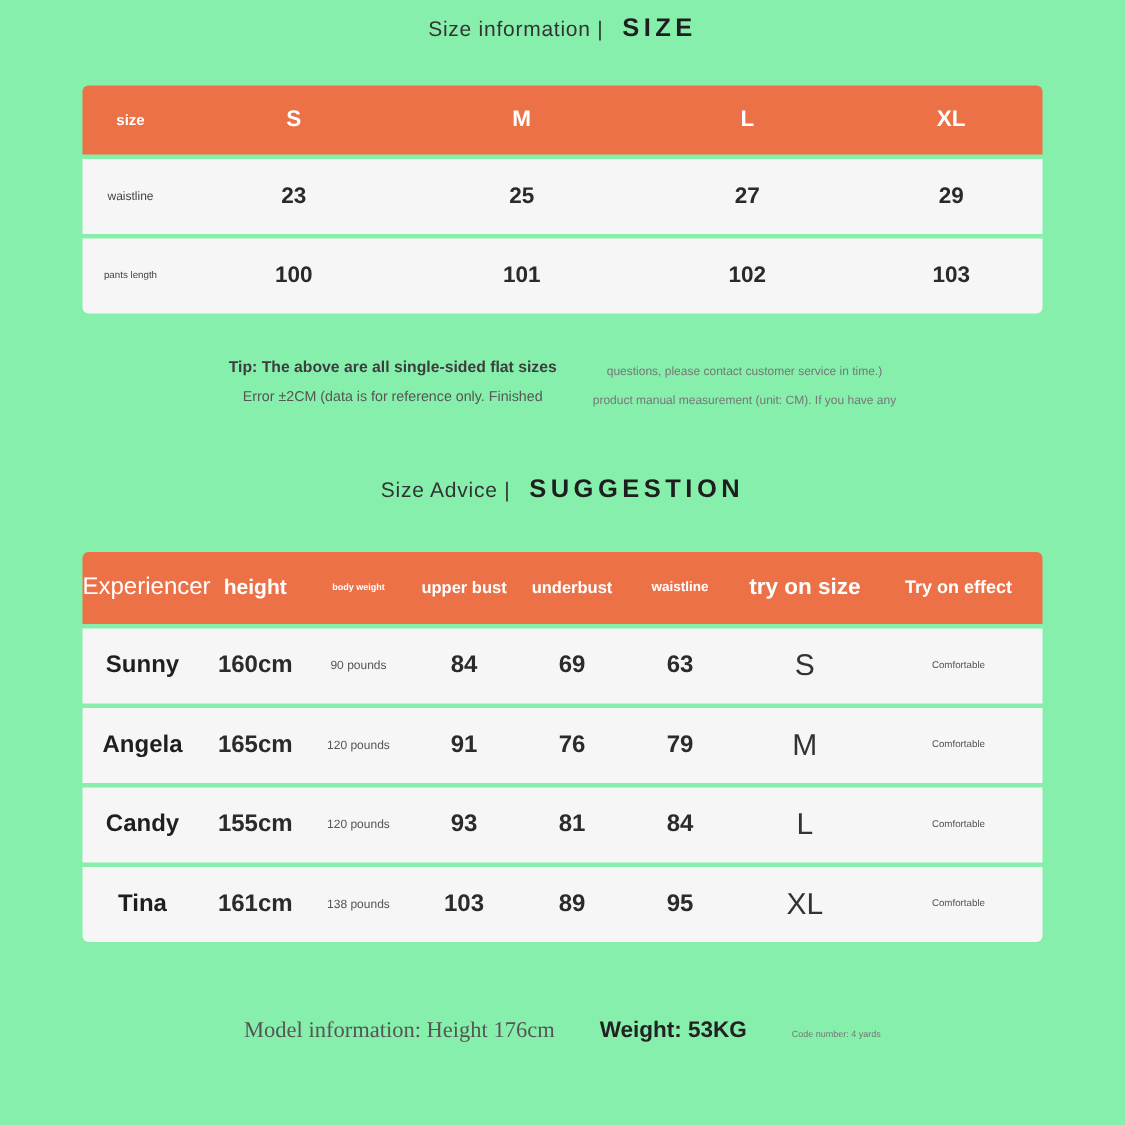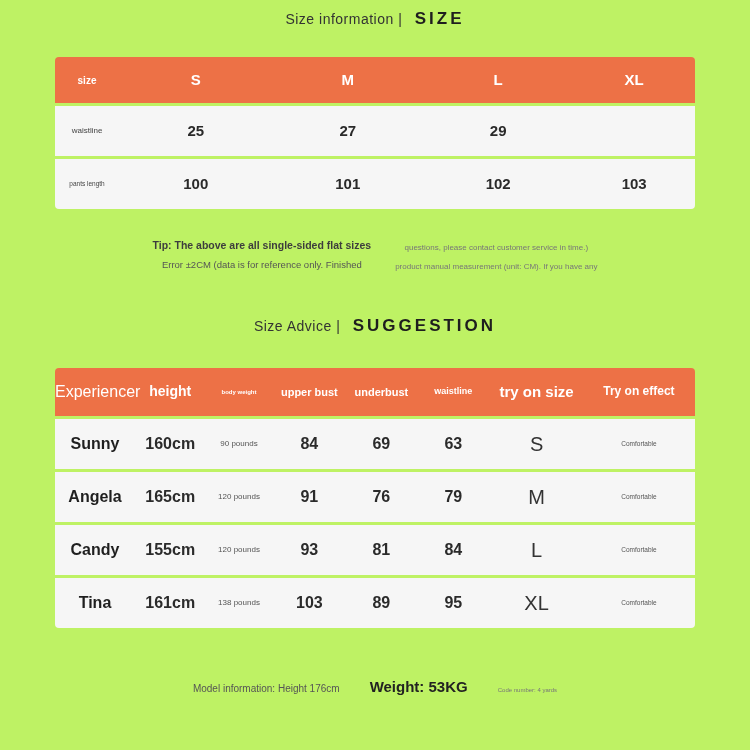--- a/index.html
+++ b/index.html
@@ -1,16 +1,16 @@
 <!DOCTYPE html>
 <html><head>
 <meta charset="utf-8">
 <style>
   html,body{margin:0;padding:0;background:#fff;}
-  .page{position:relative;width:750px;height:750px;background:#bef264;overflow:hidden;
+  .page{position:relative;width:750px;height:750px;background:#86efac;overflow:hidden;
         font-family:"Liberation Sans","DejaVu Sans",sans-serif;color:#2b2b2b;}
   .inner{width:640px;margin:0 auto;}
 
   
   .sec-title{text-align:center;white-space:nowrap;}
   .sec-title .t-label{font-size:14px;color:#333;letter-spacing:.5px;}
   .sec-title .t-emph{font-size:17px;font-weight:700;color:#1e1e1e;letter-spacing:3px;margin-left:8px;}
   .title1{padding-top:9px;height:27px;margin-bottom:21px;}
   .title2{margin-top:40px;height:28px;margin-bottom:24px;}
 
@@ -53,21 +53,21 @@
   .h2-tryoneffect{font-size:12px;font-weight:600;}
   .c-name{font-size:16px;font-weight:700;color:#1f1f1f;}
   .c-height{font-size:16px;font-weight:600;}
   .c-weight{font-size:8px;color:#555;}
   .c-num{font-size:16px;font-weight:600;}
   .c-size{font-size:20px;font-weight:400;color:#333;}
   .c-effect{font-size:6.5px;color:#555;}
 
   
   .footer{margin-top:50px;display:flex;justify-content:center;align-items:baseline;gap:30px;white-space:nowrap;}
-  .f-model{font-size:10px;color:#555;}
+  .f-model{font-size:15px;color:#555;font-family:Liberation Serif, serif;}
   .f-weight{font-size:15px;color:#222;font-weight:bold;}
   .f-code{font-size:6px;color:#777;}
 </style>
 </head>
 <body>
 
 <div class="page">
   <div class="inner">
 
     <div class="sec-title title1">
@@ -78,20 +78,21 @@
     <div class="t1">
       <div class="thead g1">
         <span class="cell h-size">size</span>
         <span class="cell h-letter">S</span>
         <span class="cell h-letter">M</span>
         <span class="cell h-letter">L</span>
         <span class="cell h-letter">XL</span>
       </div>
       <div class="trow g1">
         <span class="cell lbl lbl-sm">waistline</span>
+        <span class="cell val">23</span>
         <span class="cell val">25</span>
         <span class="cell val">27</span>
         <span class="cell val">29</span>
       </div>
       <div class="trow g1">
         <span class="cell lbl lbl-xs">pants length</span>
         <span class="cell val">100</span>
         <span class="cell val">101</span>
         <span class="cell val">102</span>
         <span class="cell val">103</span>

